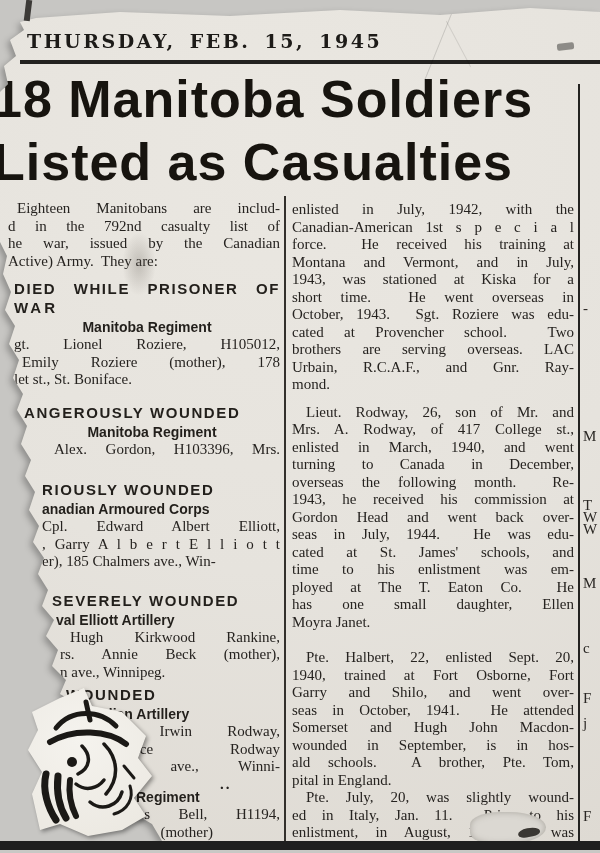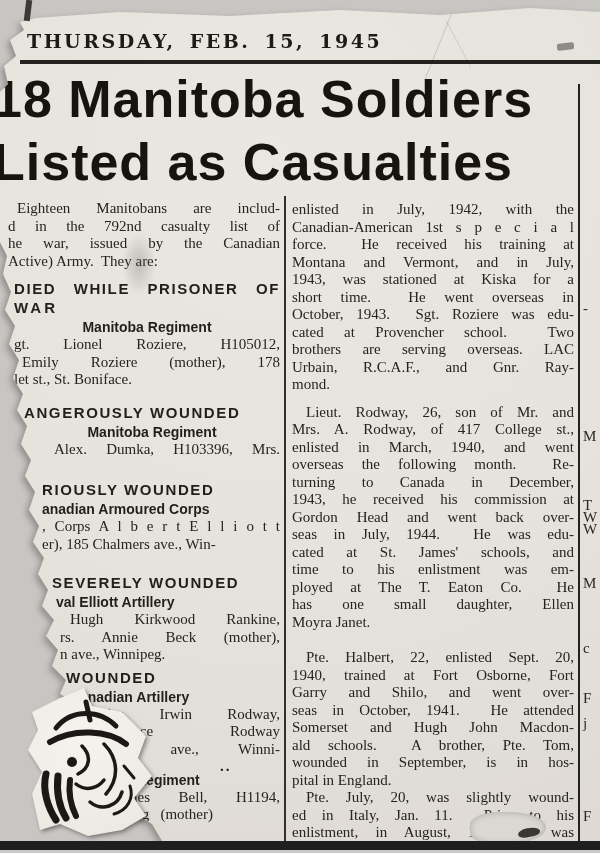--- a/index.html
+++ b/index.html
@@ -139,30 +139,31 @@
               <div class="line">Emily Roziere (mother), 178</div>
               <div class="line last">let st., St. Boniface.</div>
             </div>
           </div>
           <div class="sec sec-1">
             <div class="heading">
               <div class="hline ">ANGEROUSLY WOUNDED</div>
             </div>
             <div class="subhead sub-center">Manitoba Regiment</div>
             <div class="lines">
-              <div class="line">Alex. Dumka, H103396, Mrs.</div>
+              <div class="line">Alex. Gordon, H103396, Mrs.</div>
             </div>
           </div>
           <div class="sec sec-2">
             <div class="heading">
               <div class="hline ">RIOUSLY WOUNDED</div>
             </div>
             <div class="subhead">anadian Armoured Corps</div>
             <div class="lines">
-              <div class="line">, Corps A l b e r t E l l i o t t</div>
+              <div class="line">Cpl. Edward Albert Elliott,</div>
+              <div class="line">, Garry A l b e r t E l l i o t t</div>
               <div class="line last">er), 185 Chalmers ave., Win-</div>
             </div>
           </div>
           <div class="sec sec-3">
             <div class="heading">
               <div class="hline ">SEVERELY WOUNDED</div>
             </div>
             <div class="subhead">val Elliott Artillery</div>
             <div class="lines">
               <div class="line">Hugh Kirkwood Rankine,</div>
@@ -201,39 +202,39 @@
             <div class="line">October, 1943.&nbsp; Sgt. Roziere was edu-</div>
             <div class="line">cated at Provencher school.&nbsp; Two</div>
             <div class="line">brothers are serving overseas. LAC</div>
             <div class="line">Urbain, R.C.A.F., and Gnr. Ray-</div>
             <div class="line last">mond.</div>
           </div>
           <div class="para rp-1">
             <div class="line first-ind">Lieut. Rodway, 26, son of Mr. and</div>
             <div class="line">Mrs. A. Rodway, of 417 College st.,</div>
             <div class="line">enlisted in March, 1940, and went</div>
+            <div class="line">turning to Canada in December,</div>
             <div class="line">overseas the following month.&nbsp; Re-</div>
-            <div class="line">turning to Canada in December,</div>
             <div class="line">1943, he received his commission at</div>
             <div class="line">Gordon Head and went back over-</div>
             <div class="line">seas in July, 1944.&nbsp; He was edu-</div>
             <div class="line">cated at St. James' schools, and</div>
             <div class="line">time to his enlistment was em-</div>
             <div class="line">ployed at The T. Eaton Co.&nbsp; He</div>
             <div class="line">has one small daughter, Ellen</div>
             <div class="line last">Moyra Janet.</div>
           </div>
           <div class="para rp-2">
             <div class="line first-ind">Pte. Halbert, 22, enlisted Sept. 20,</div>
             <div class="line">1940, trained at Fort Osborne, Fort</div>
             <div class="line">Garry and Shilo, and went over-</div>
             <div class="line">seas in October, 1941.&nbsp; He attended</div>
             <div class="line">Somerset and Hugh John Macdon-</div>
+            <div class="line">wounded in September, is in hos-</div>
             <div class="line">ald schools.&nbsp; A brother, Pte. Tom,</div>
-            <div class="line">wounded in September, is in hos-</div>
             <div class="line last">pital in England.</div>
           </div>
           <div class="para rp-3">
             <div class="line first-ind">Pte. July, 20, was slightly wound-</div>
             <div class="line">ed in Italy, Jan. 11.&nbsp; Prior to his</div>
             <div class="line">enlistment, in August, 1943, he was</div>
             <div class="line last">employed at Del's&nbsp;&nbsp;&nbsp;&nbsp;&nbsp;&nbsp;ric Motor</div>
           </div>
         </div>
 

